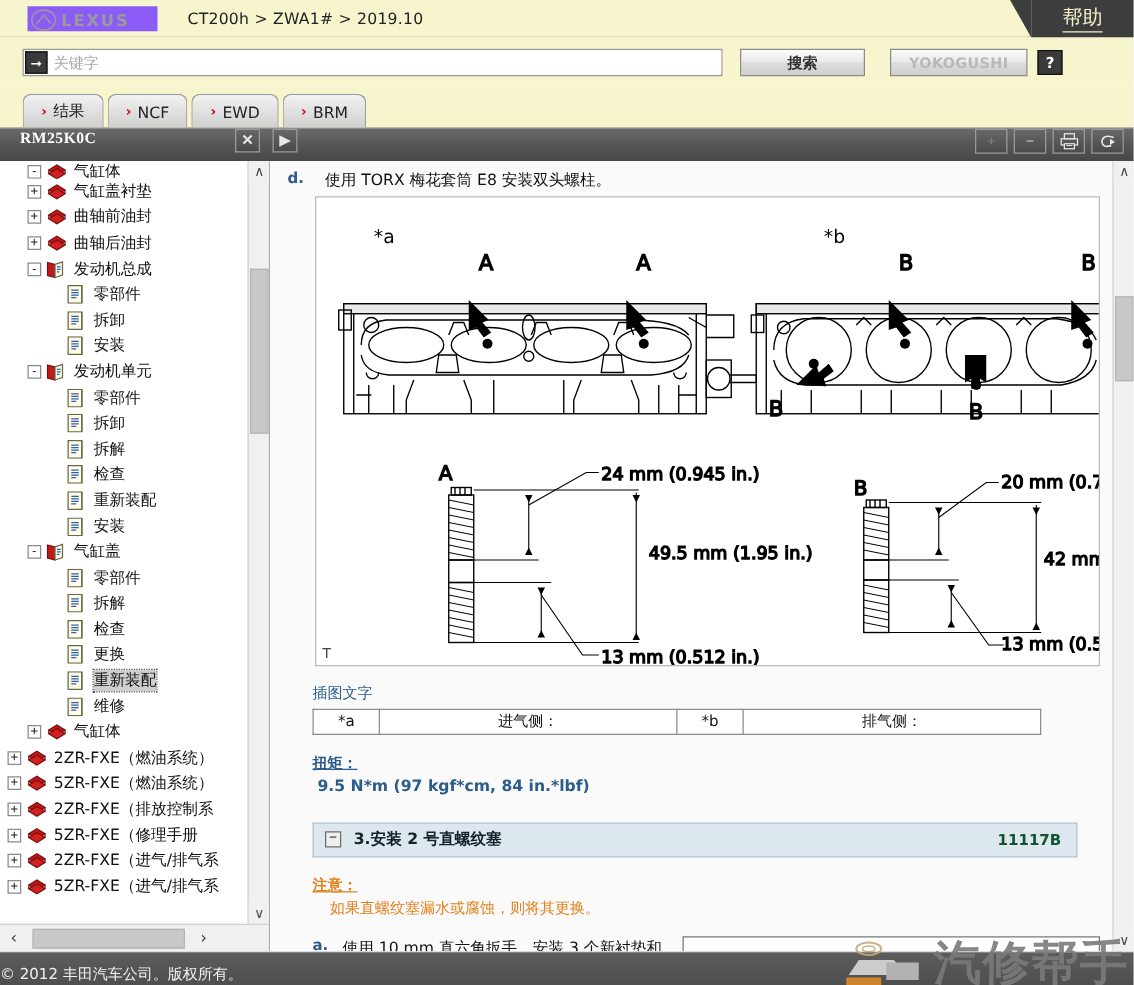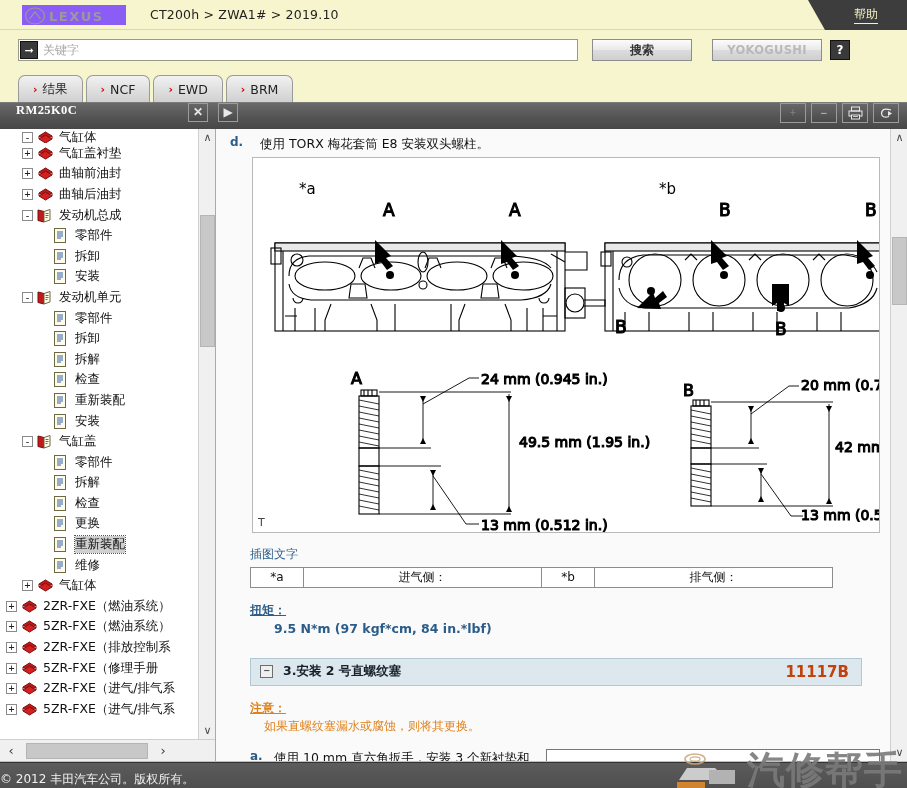--- a/index.html
+++ b/index.html
@@ -35,21 +35,21 @@
     color: #222;
     letter-spacing: 0.2px;
     text-align: right;
   }
   .help-tab {
     position: absolute; right: 0; top: 0;
     height: 30px; width: 82px;
     background: #3d3d3d;
     color: #f3f1c8;
     display: flex; align-items: center; justify-content: center;
-    font-size: 12px;
+    font-size: 16px;
   }
   .help-tab span { border-bottom: 1px solid #f3f1c8; }
   .help-tab::before {
     content:""; position:absolute; left:-17px; top:0;
     border-style: solid;
     border-width: 0 17px 30px 0;
     border-color: transparent #3d3d3d transparent transparent;
   }
 
   
@@ -303,40 +303,40 @@
   .lt-key { width: 53px; text-align: center; }
   .lt-val { width: 238px; text-align: center; }
 
   .torque-head {
     color: #2b5c8a; font-size: 12px; font-weight: bold;
     margin: 14px 0 2px 20px;
     text-decoration: underline;
   }
   .torque-val {
     color: #2b5c8a; font-size: 12.5px; font-weight: bold;
-    margin-left: 44px;
+    margin-left: 24px;
   }
 
   .sec-header {
     margin: 22px 0 0 20px;
     width: 612px; height: 28px;
     background: #dce7ee;
     border: 1px solid #b4c7d4;
     display: flex; align-items: center;
     position: relative;
   }
   .sec-collapse {
     width: 13px; height: 13px; margin-left: 9px;
     border: 1px solid #6d6d6d; background: #efefef;
     font-size: 10px; line-height: 10px; text-align: center;
     font-family: "DejaVu Sans Mono", monospace;
     color: #222; cursor: pointer; flex: 0 0 auto;
   }
   .sec-title { margin-left: 10px; font-size: 12.5px; font-weight: bold; color: #15202b; }
-  .sec-code { position: absolute; right: 12px; font-size: 15px; font-weight: bold; color: #c2410c; }
+  .sec-code { position: absolute; right: 12px; font-size: 12px; font-weight: bold; color: #14532d; }
 
   .notice-head { color: #e0801a; font-weight: bold; font-size: 12px; margin: 14px 0 1px 20px; text-decoration: underline;}
   .notice-txt  { color: #e0801a; font-size: 12px; margin-left: 34px; }
 
   .laststep { display: flex; margin: 14px 0 0 20px; }
   .ls-ltr { color: #2b5c8a; font-weight: bold; width: 24px; font-size: 12px; flex:0 0 auto;}
   .ls-txt { font-size: 12.5px; line-height: 1.45; width: 270px; color:#111; }
   .ls-box { width: 340px; height: 60px; border: 1px solid #777; background: #fff; margin-left: 6px; }
 
   

